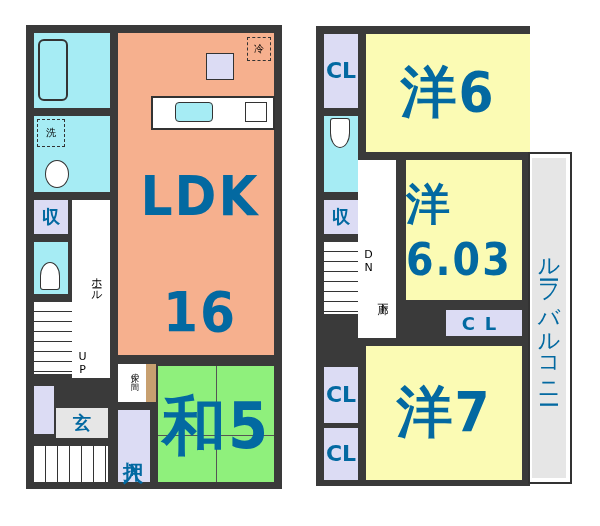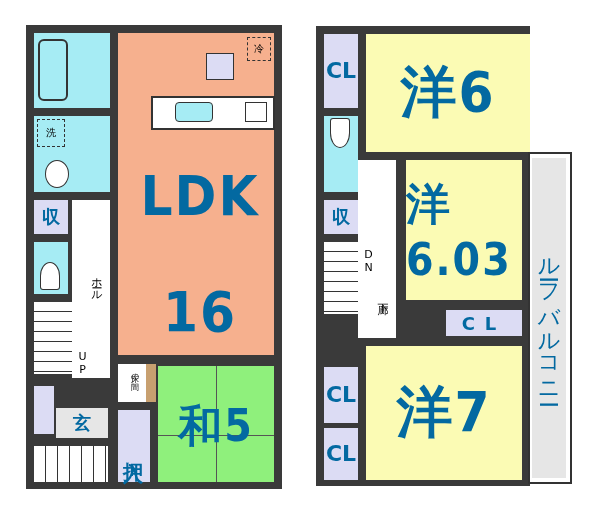--- a/index.html
+++ b/index.html
@@ -53,21 +53,21 @@
 <div class="abs sto" style="left:206px;top:53px;width:28px;height:27px;border:1.5px solid #333;"></div>
 <div class="abs room big" style="left:140px;top:160px;width:120px;height:70px;">LDK</div>
 <div class="abs room big" style="left:140px;top:245px;width:120px;height:70px;margin-top:31px;">16</div>
 
 <div class="abs" style="left:118px;top:364px;width:38px;height:38px;background:#fff;border-right:10px solid #c8a070;"></div>
 <div class="abs vtext" style="left:128px;top:368px;font-size:8px;">床の間</div>
 
 <div class="abs room sto vtext" style="left:118px;top:410px;width:32px;height:72px;font-size:20px;">押入</div>
 
 <div class="abs wa" style="left:158px;top:366px;width:116px;height:116px;background-image:linear-gradient(#555,#555),linear-gradient(#555,#555);background-size:1px 100%,100% 1px;background-position:50% 0,0 60%;background-repeat:no-repeat;"></div>
-<div class="abs room big" style="left:160px;top:390px;width:112px;height:72px;font-size:44px;">和5</div>
+<div class="abs room big" style="left:160px;top:390px;width:112px;height:72px;font-size:64px;">和5</div>
 
 <div class="abs wall" style="left:316px;top:26px;width:214px;height:460px;"></div>
 <div class="abs" style="left:528px;top:152px;width:44px;height:332px;border:2px solid #333;background:#fff;"></div>
 <div class="abs gray room vtext" style="left:532px;top:158px;width:34px;height:320px;font-size:22px;font-weight:normal;">ルーフバルコニー</div>
 
 <div class="abs room sto cl" style="left:324px;top:34px;width:34px;height:74px;">CL</div>
 <div class="abs wet" style="left:324px;top:116px;width:34px;height:76px;"></div>
 <div class="abs" style="left:330px;top:118px;width:20px;height:30px;border:1.5px solid #333;border-radius:3px 3px 50% 50%;background:#fff;"></div>
 <div class="abs room sto" style="left:324px;top:200px;width:34px;height:34px;font-size:18px;">収</div>
 <div class="abs hall" style="left:324px;top:242px;width:34px;height:72px;background:repeating-linear-gradient(#fff 0 9px,#333 9px 10px);"></div>

